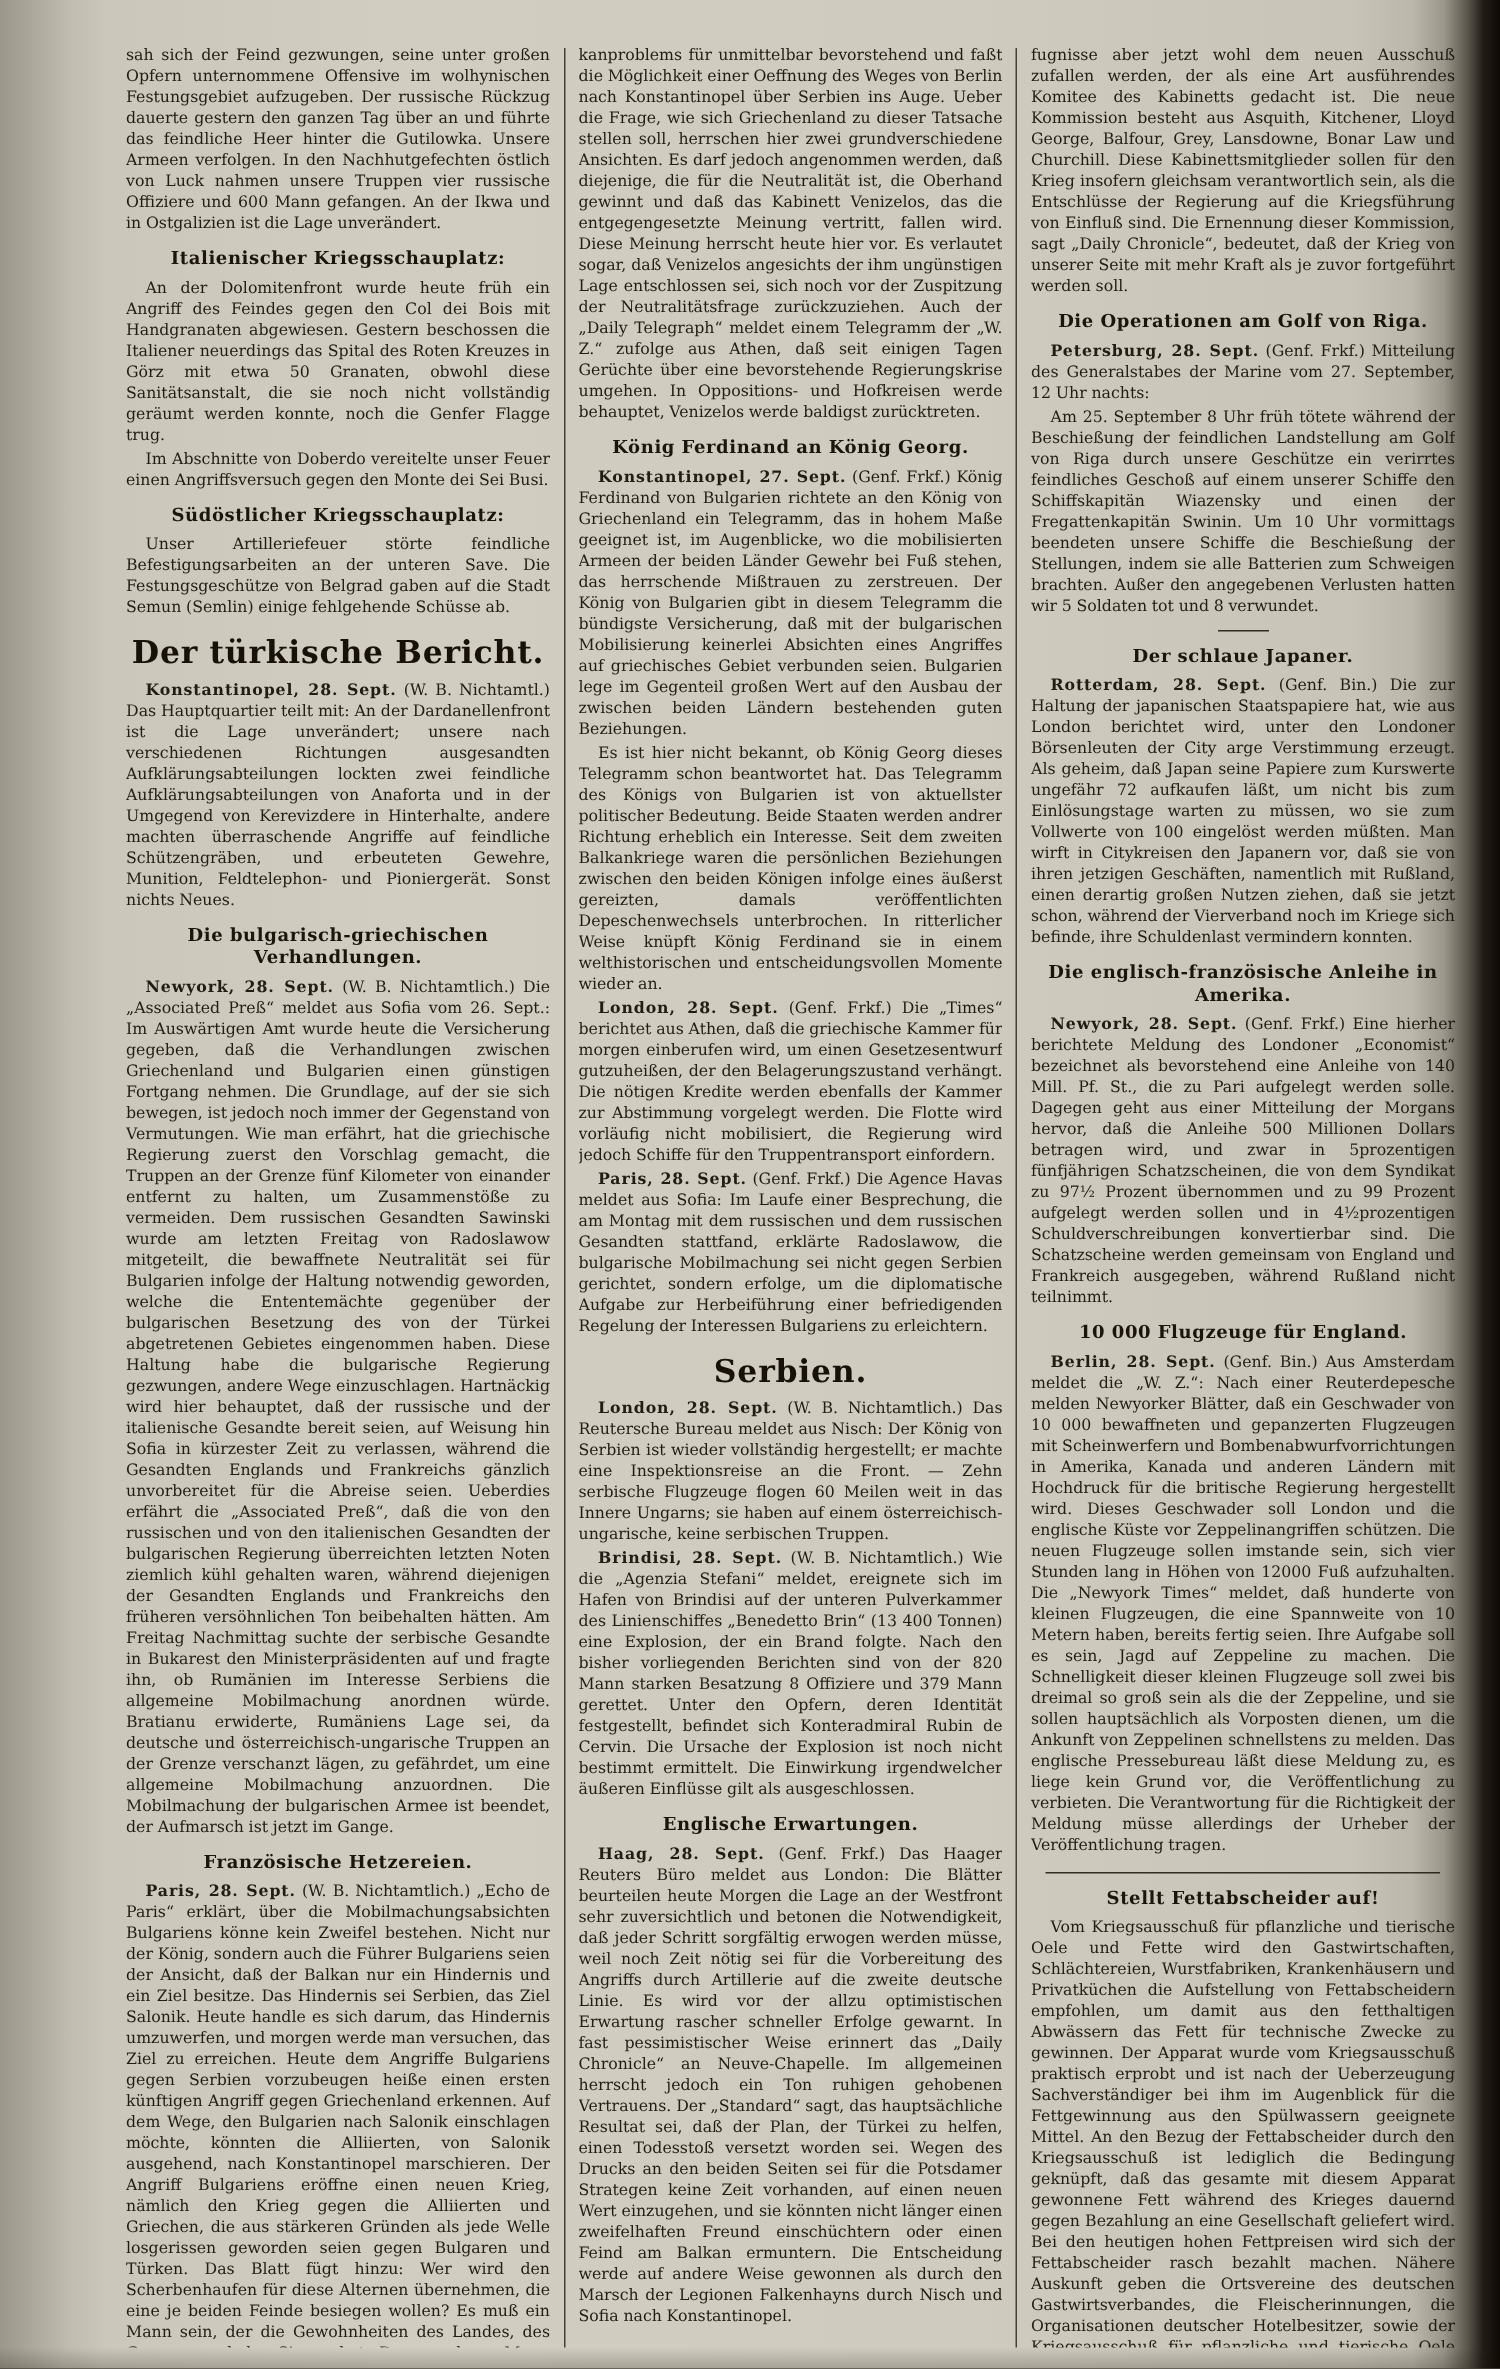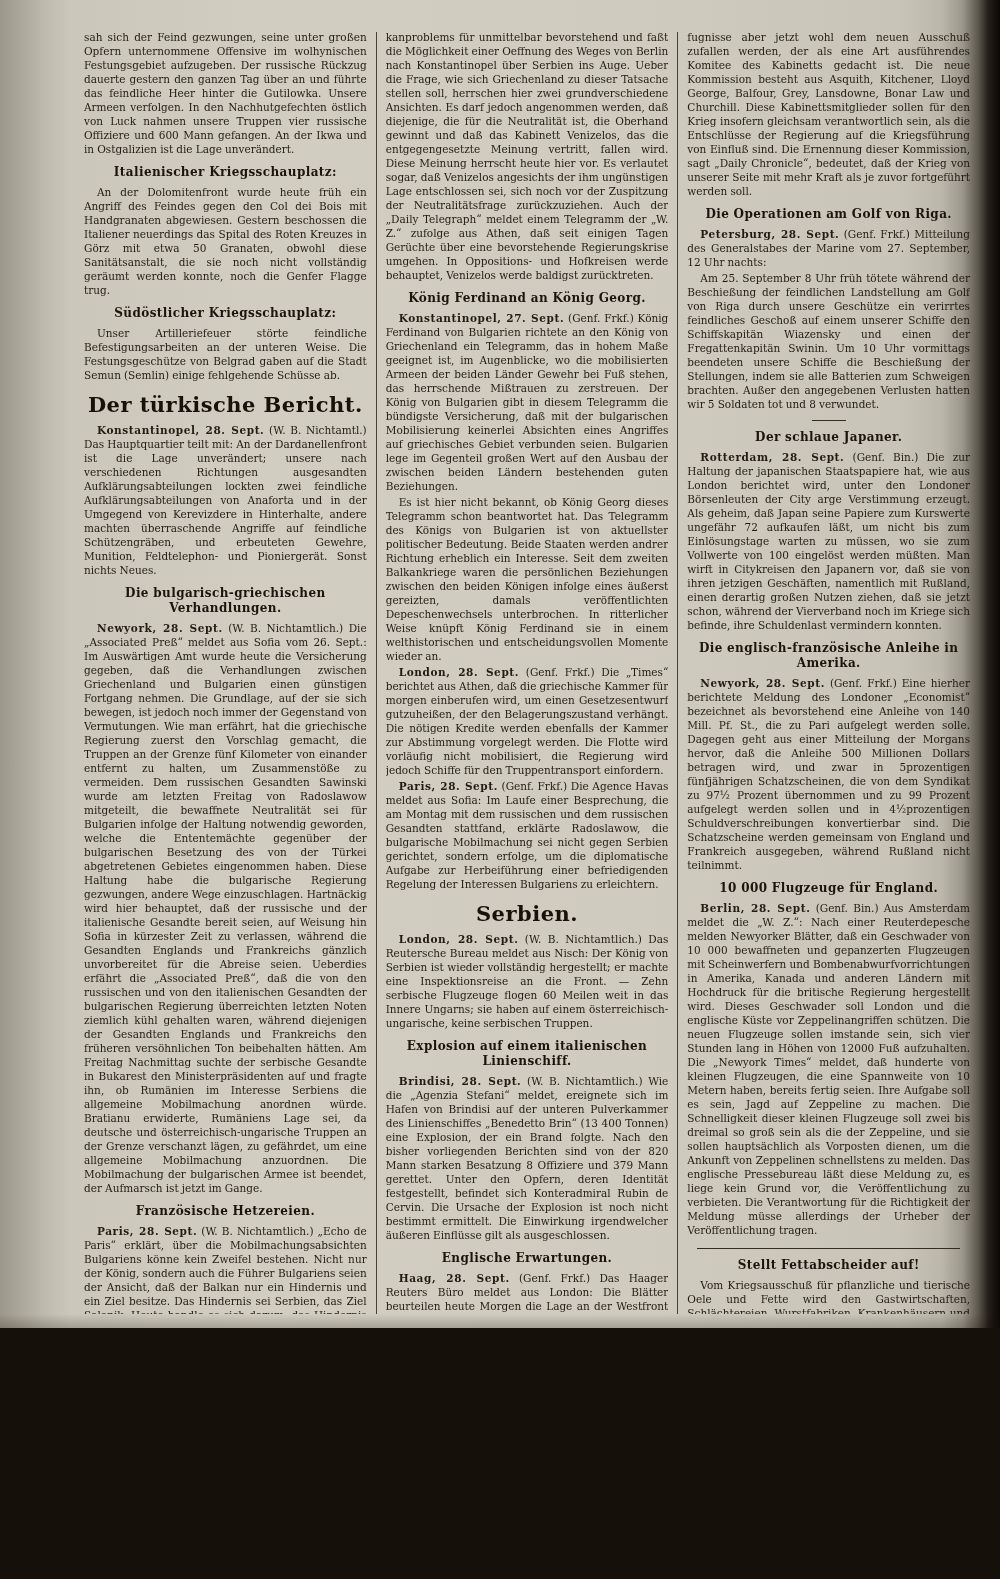--- a/index.html
+++ b/index.html
@@ -2,21 +2,21 @@
 <html lang="de"><head>
 <meta charset="utf-8">
 <style>
   html,body{margin:0;padding:0;}
   body{
     width:1000px;height:1579px;overflow:hidden;
     background:#15100a;
     font-family:"DejaVu Serif","Liberation Serif",serif;
   }
   .page{
-    position:relative;width:1000px;height:1328px;
+    position:relative;width:1000px;height:1579px;
     background:linear-gradient(90deg,#b7b3a6 0px,#cac6b9 45px,#d1cdc0 260px,#cfcbbe 640px,#c8c4b7 900px,#bab6a9 945px);
     color:#221c14;
   }
   .page::before{ 
     content:"";position:absolute;left:0;top:0;bottom:0;width:70px;pointer-events:none;
     background:linear-gradient(90deg,rgba(30,24,14,.18),rgba(30,24,14,0));
   }
   .edge-right{
     position:absolute;right:0;top:0;bottom:0;width:58px;pointer-events:none;
     background:linear-gradient(90deg,rgba(18,12,5,0) 0%,rgba(18,12,5,.18) 35%,rgba(18,12,5,.55) 62%,rgba(14,9,4,.88) 80%,#0d0803 100%);
@@ -56,40 +56,40 @@
 </style>
 </head>
 <body>
 
 <div class="page">
   <div class="paper">
     <div class="col">
         <div class="para cont">sah sich der Feind gezwungen, seine unter großen Opfern unternommene Offensive im wolhynischen Festungsgebiet aufzugeben. Der russische Rückzug dauerte gestern den ganzen Tag über an und führte das feindliche Heer hinter die Gutilowka. Unsere Armeen verfolgen. In den Nachhutgefechten östlich von Luck nahmen unsere Truppen vier russische Offiziere und 600 Mann gefangen. An der Ikwa und in Ostgalizien ist die Lage unverändert.</div>
         <div class="h2">Italienischer Kriegsschauplatz:</div>
         <div class="para">An der Dolomitenfront wurde heute früh ein Angriff des Feindes gegen den Col dei Bois mit Handgranaten abgewiesen. Gestern beschossen die Italiener neuerdings das Spital des Roten Kreuzes in Görz mit etwa 50 Granaten, obwohl diese Sanitätsanstalt, die sie noch nicht vollständig geräumt werden konnte, noch die Genfer Flagge trug.</div>
+        <div class="para">Im Abschnitte von Doberdo vereitelte unser Feuer einen Angriffsversuch gegen den Monte dei Sei Busi.</div>
         <div class="h2">Südöstlicher Kriegsschauplatz:</div>
-        <div class="para">Unser Artilleriefeuer störte feindliche Befestigungsarbeiten an der unteren Weise. Die Festungsgeschütze von Belgrad gaben auf die Stadt Semun (Semlin) einige fehlgehende Schüsse ab.</div>
+        <div class="para">Unser Artilleriefeuer störte feindliche Befestigungsarbeiten an der unteren Save. Die Festungsgeschütze von Belgrad gaben auf die Stadt Semun (Semlin) einige fehlgehende Schüsse ab.</div>
         <div class="h1">Der türkische Bericht.</div>
         <div class="para"><span class="lead">Konstantinopel, 28. Sept.</span> (W. B. Nichtamtl.) Das Hauptquartier teilt mit: An der Dardanellenfront ist die Lage unverändert; unsere nach verschiedenen Richtungen ausgesandten Aufklärungsabteilungen lockten zwei feindliche Aufklärungsabteilungen von Anaforta und in der Umgegend von Kerevizdere in Hinterhalte, andere machten überraschende Angriffe auf feindliche Schützengräben, und erbeuteten Gewehre, Munition, Feldtelephon- und Pioniergerät. Sonst nichts Neues.</div>
         <div class="h2">Die bulgarisch-griechischen Verhandlungen.</div>
         <div class="para"><span class="lead">Newyork, 28. Sept.</span> (W. B. Nichtamtlich.) Die „Associated Preß“ meldet aus Sofia vom 26. Sept.: Im Auswärtigen Amt wurde heute die Versicherung gegeben, daß die Verhandlungen zwischen Griechenland und Bulgarien einen günstigen Fortgang nehmen. Die Grundlage, auf der sie sich bewegen, ist jedoch noch immer der Gegenstand von Vermutungen. Wie man erfährt, hat die griechische Regierung zuerst den Vorschlag gemacht, die Truppen an der Grenze fünf Kilometer von einander entfernt zu halten, um Zusammenstöße zu vermeiden. Dem russischen Gesandten Sawinski wurde am letzten Freitag von Radoslawow mitgeteilt, die bewaffnete Neutralität sei für Bulgarien infolge der Haltung notwendig geworden, welche die Ententemächte gegenüber der bulgarischen Besetzung des von der Türkei abgetretenen Gebietes eingenommen haben. Diese Haltung habe die bulgarische Regierung gezwungen, andere Wege einzuschlagen. Hartnäckig wird hier behauptet, daß der russische und der italienische Gesandte bereit seien, auf Weisung hin Sofia in kürzester Zeit zu verlassen, während die Gesandten Englands und Frankreichs gänzlich unvorbereitet für die Abreise seien. Ueberdies erfährt die „Associated Preß“, daß die von den russischen und von den italienischen Gesandten der bulgarischen Regierung überreichten letzten Noten ziemlich kühl gehalten waren, während diejenigen der Gesandten Englands und Frankreichs den früheren versöhnlichen Ton beibehalten hätten. Am Freitag Nachmittag suchte der serbische Gesandte in Bukarest den Ministerpräsidenten auf und fragte ihn, ob Rumänien im Interesse Serbiens die allgemeine Mobilmachung anordnen würde. Bratianu erwiderte, Rumäniens Lage sei, da deutsche und österreichisch-ungarische Truppen an der Grenze verschanzt lägen, zu gefährdet, um eine allgemeine Mobilmachung anzuordnen. Die Mobilmachung der bulgarischen Armee ist beendet, der Aufmarsch ist jetzt im Gange.</div>
         <div class="h2">Französische Hetzereien.</div>
         <div class="para"><span class="lead">Paris, 28. Sept.</span> (W. B. Nichtamtlich.) „Echo de Paris“ erklärt, über die Mobilmachungsabsichten Bulgariens könne kein Zweifel bestehen. Nicht nur der König, sondern auch die Führer Bulgariens seien der Ansicht, daß der Balkan nur ein Hindernis und ein Ziel besitze. Das Hindernis sei Serbien, das Ziel Salonik. Heute handle es sich darum, das Hindernis umzuwerfen, und morgen werde man versuchen, das Ziel zu erreichen. Heute dem Angriffe Bulgariens gegen Serbien vorzubeugen heiße einen ersten künftigen Angriff gegen Griechenland erkennen. Auf dem Wege, den Bulgarien nach Salonik einschlagen möchte, könnten die Alliierten, von Salonik ausgehend, nach Konstantinopel marschieren. Der Angriff Bulgariens eröffne einen neuen Krieg, nämlich den Krieg gegen die Alliierten und Griechen, die aus stärkeren Gründen als jede Welle losgerissen geworden seien gegen Bulgaren und Türken. Das Blatt fügt hinzu: Wer wird den Scherbenhaufen für diese Alternen übernehmen, die eine je beiden Feinde besiegen wollen? Es muß ein Mann sein, der die Gewohnheiten des Landes, des Gegners und des Sieges hat. Der gegebene Mann hierfür ist König Konstantin.</div>
       </div>
     <div class="vrule"></div>
     <div class="col">
         <div class="para cont">kanproblems für unmittelbar bevorstehend und faßt die Möglichkeit einer Oeffnung des Weges von Berlin nach Konstantinopel über Serbien ins Auge. Ueber die Frage, wie sich Griechenland zu dieser Tatsache stellen soll, herrschen hier zwei grundverschiedene Ansichten. Es darf jedoch angenommen werden, daß diejenige, die für die Neutralität ist, die Oberhand gewinnt und daß das Kabinett Venizelos, das die entgegengesetzte Meinung vertritt, fallen wird. Diese Meinung herrscht heute hier vor. Es verlautet sogar, daß Venizelos angesichts der ihm ungünstigen Lage entschlossen sei, sich noch vor der Zuspitzung der Neutralitätsfrage zurückzuziehen. Auch der „Daily Telegraph“ meldet einem Telegramm der „W. Z.“ zufolge aus Athen, daß seit einigen Tagen Gerüchte über eine bevorstehende Regierungskrise umgehen. In Oppositions- und Hofkreisen werde behauptet, Venizelos werde baldigst zurücktreten.</div>
         <div class="h2">König Ferdinand an König Georg.</div>
         <div class="para"><span class="lead">Konstantinopel, 27. Sept.</span> (Genf. Frkf.) König Ferdinand von Bulgarien richtete an den König von Griechenland ein Telegramm, das in hohem Maße geeignet ist, im Augenblicke, wo die mobilisierten Armeen der beiden Länder Gewehr bei Fuß stehen, das herrschende Mißtrauen zu zerstreuen. Der König von Bulgarien gibt in diesem Telegramm die bündigste Versicherung, daß mit der bulgarischen Mobilisierung keinerlei Absichten eines Angriffes auf griechisches Gebiet verbunden seien. Bulgarien lege im Gegenteil großen Wert auf den Ausbau der zwischen beiden Ländern bestehenden guten Beziehungen.</div>
         <div class="para">Es ist hier nicht bekannt, ob König Georg dieses Telegramm schon beantwortet hat. Das Telegramm des Königs von Bulgarien ist von aktuellster politischer Bedeutung. Beide Staaten werden andrer Richtung erheblich ein Interesse. Seit dem zweiten Balkankriege waren die persönlichen Beziehungen zwischen den beiden Königen infolge eines äußerst gereizten, damals veröffentlichten Depeschenwechsels unterbrochen. In ritterlicher Weise knüpft König Ferdinand sie in einem welthistorischen und entscheidungsvollen Momente wieder an.</div>
         <div class="para"><span class="lead">London, 28. Sept.</span> (Genf. Frkf.) Die „Times“ berichtet aus Athen, daß die griechische Kammer für morgen einberufen wird, um einen Gesetzesentwurf gutzuheißen, der den Belagerungszustand verhängt. Die nötigen Kredite werden ebenfalls der Kammer zur Abstimmung vorgelegt werden. Die Flotte wird vorläufig nicht mobilisiert, die Regierung wird jedoch Schiffe für den Truppentransport einfordern.</div>
         <div class="para"><span class="lead">Paris, 28. Sept.</span> (Genf. Frkf.) Die Agence Havas meldet aus Sofia: Im Laufe einer Besprechung, die am Montag mit dem russischen und dem russischen Gesandten stattfand, erklärte Radoslawow, die bulgarische Mobilmachung sei nicht gegen Serbien gerichtet, sondern erfolge, um die diplomatische Aufgabe zur Herbeiführung einer befriedigenden Regelung der Interessen Bulgariens zu erleichtern.</div>
         <div class="h1">Serbien.</div>
         <div class="para"><span class="lead">London, 28. Sept.</span> (W. B. Nichtamtlich.) Das Reutersche Bureau meldet aus Nisch: Der König von Serbien ist wieder vollständig hergestellt; er machte eine Inspektionsreise an die Front. — Zehn serbische Flugzeuge flogen 60 Meilen weit in das Innere Ungarns; sie haben auf einem österreichisch-ungarische, keine serbischen Truppen.</div>
-        <div class="h2">Explosion auf einem italienischen Linienschiff.</div>
         <div class="para"><span class="lead">Brindisi, 28. Sept.</span> (W. B. Nichtamtlich.) Wie die „Agenzia Stefani“ meldet, ereignete sich im Hafen von Brindisi auf der unteren Pulverkammer des Linienschiffes „Benedetto Brin“ (13 400 Tonnen) eine Explosion, der ein Brand folgte. Nach den bisher vorliegenden Berichten sind von der 820 Mann starken Besatzung 8 Offiziere und 379 Mann gerettet. Unter den Opfern, deren Identität festgestellt, befindet sich Konteradmiral Rubin de Cervin. Die Ursache der Explosion ist noch nicht bestimmt ermittelt. Die Einwirkung irgendwelcher äußeren Einflüsse gilt als ausgeschlossen.</div>
         <div class="h2">Englische Erwartungen.</div>
         <div class="para"><span class="lead">Haag, 28. Sept.</span> (Genf. Frkf.) Das Haager Reuters Büro meldet aus London: Die Blätter beurteilen heute Morgen die Lage an der Westfront sehr zuversichtlich und betonen die Notwendigkeit, daß jeder Schritt sorgfältig erwogen werden müsse, weil noch Zeit nötig sei für die Vorbereitung des Angriffs durch Artillerie auf die zweite deutsche Linie. Es wird vor der allzu optimistischen Erwartung rascher schneller Erfolge gewarnt. In fast pessimistischer Weise erinnert das „Daily Chronicle“ an Neuve-Chapelle. Im allgemeinen herrscht jedoch ein Ton ruhigen gehobenen Vertrauens. Der „Standard“ sagt, das hauptsächliche Resultat sei, daß der Plan, der Türkei zu helfen, einen Todesstoß versetzt worden sei. Wegen des Drucks an den beiden Seiten sei für die Potsdamer Strategen keine Zeit vorhanden, auf einen neuen Wert einzugehen, und sie könnten nicht länger einen zweifelhaften Freund einschüchtern oder einen Feind am Balkan ermuntern. Die Entscheidung werde auf andere Weise gewonnen als durch den Marsch der Legionen Falkenhayns durch Nisch und Sofia nach Konstantinopel.</div>
       </div>
     <div class="vrule"></div>
     <div class="col">
         <div class="para cont">fugnisse aber jetzt wohl dem neuen Ausschuß zufallen werden, der als eine Art ausführendes Komitee des Kabinetts gedacht ist. Die neue Kommission besteht aus Asquith, Kitchener, Lloyd George, Balfour, Grey, Lansdowne, Bonar Law und Churchill. Diese Kabinettsmitglieder sollen für den Krieg insofern gleichsam verantwortlich sein, als die Entschlüsse der Regierung auf die Kriegsführung von Einfluß sind. Die Ernennung dieser Kommission, sagt „Daily Chronicle“, bedeutet, daß der Krieg von unserer Seite mit mehr Kraft als je zuvor fortgeführt werden soll.</div>
         <div class="h2">Die Operationen am Golf von Riga.</div>
         <div class="para"><span class="lead">Petersburg, 28. Sept.</span> (Genf. Frkf.) Mitteilung des Generalstabes der Marine vom 27. September, 12 Uhr nachts:</div>
         <div class="para">Am 25. September 8 Uhr früh tötete während der Beschießung der feindlichen Landstellung am Golf von Riga durch unsere Geschütze ein verirrtes feindliches Geschoß auf einem unserer Schiffe den Schiffskapitän Wiazensky und einen der Fregattenkapitän Swinin. Um 10 Uhr vormittags beendeten unsere Schiffe die Beschießung der Stellungen, indem sie alle Batterien zum Schweigen brachten. Außer den angegebenen Verlusten hatten wir 5 Soldaten tot und 8 verwundet.</div>

